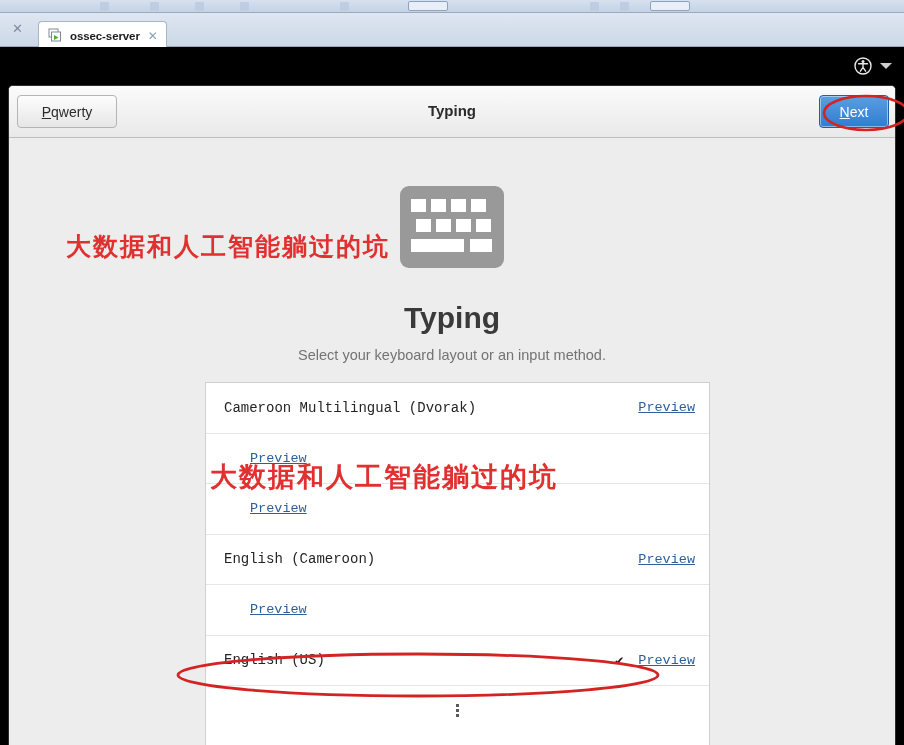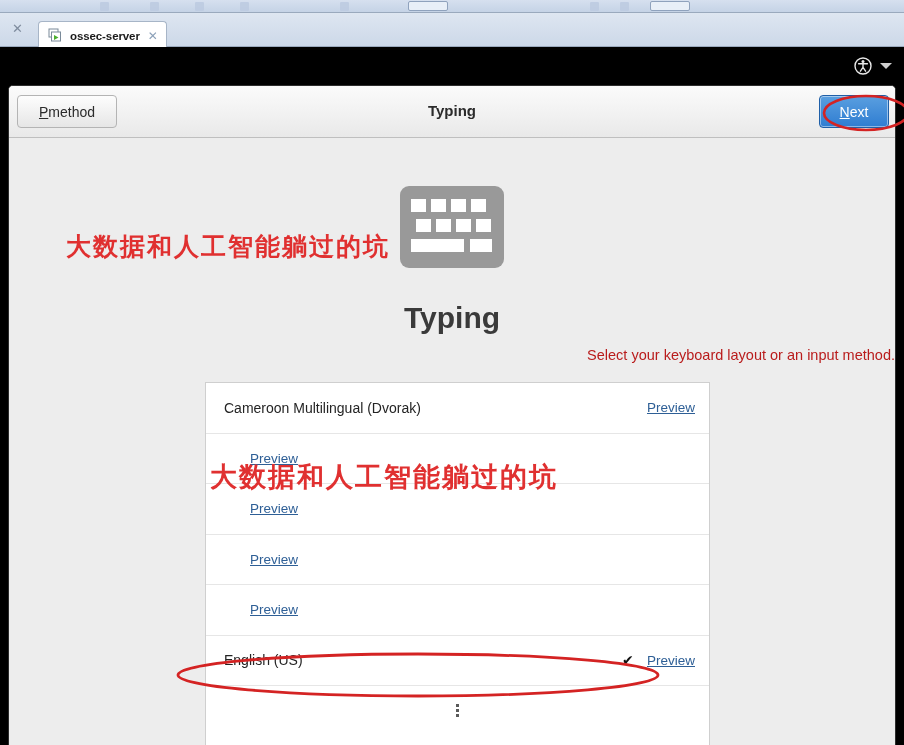--- a/index.html
+++ b/index.html
@@ -129,37 +129,38 @@
   .kb-icon i {
     position: absolute; background: #ffffff; display: block;
   }
 
   .page-title {
     position: absolute; left: 0; right: 0; top: 163px;
     text-align: center; font-size: 30px; font-weight: bold; color: #3a3a3a;
   }
   .page-sub {
     position: absolute; left: 0; right: 0; top: 209px;
-    text-align: right; font-size: 14.5px; color: #b91c1c;
+    text-align: center; font-size: 14.5px; color: #737373;
   }
 
   .list {
     position: absolute; left: 196px; top: 244px;
     width: 505px; height: 400px;
     background: #ffffff;
     border: 1px solid #cfcfcf;
     border-bottom: none;
     overflow: hidden;
   }
   .row {
     position: relative; height: 50.5px;
     display: flex; align-items: center;
     padding: 0 14px 0 18px;
     border-bottom: 1px solid #e6e6e6;
     cursor: pointer;
+    font-family: Liberation Mono, monospace;
   }
   .row .name { font-size: 14px; color: #242424; flex: 1; }
   .row .check {
     font-size: 14px; color: #111111; margin-right: 12px; width: 14px;
     text-align: center;
   }
   .row .preview {
     font-size: 13.5px; color: #2e5f96; text-decoration: underline;
     cursor: pointer;
   }
@@ -226,21 +227,21 @@
         </svg>
       </span>
       <span class="a11y-caret"></span>
     </div>
 
     <div class="installer">
 
       <div class="titlebar">
         <div class="btn-prev">
           <span class="mn">P</span>
-            <span>method</span>
+            <span>qwerty</span>
         </div>
         <div class="wiz-title">Typing</div>
         <div class="btn-next">
           <span class="mn">N</span>
             <span>ext</span>
         </div>
       </div>
 
       <div class="content">
 
@@ -272,20 +273,21 @@
             <span class="check"></span>
             <span class="preview">Preview</span>
           </div>
 
           <div class="row">
             <span class="check"></span>
             <span class="preview">Preview</span>
           </div>
 
           <div class="row">
+            <span class="name">English (Cameroon)</span>
             <span class="check"></span>
             <span class="preview">Preview</span>
           </div>
 
           <div class="row">
             <span class="check"></span>
             <span class="preview">Preview</span>
           </div>
 
           <div class="row">

